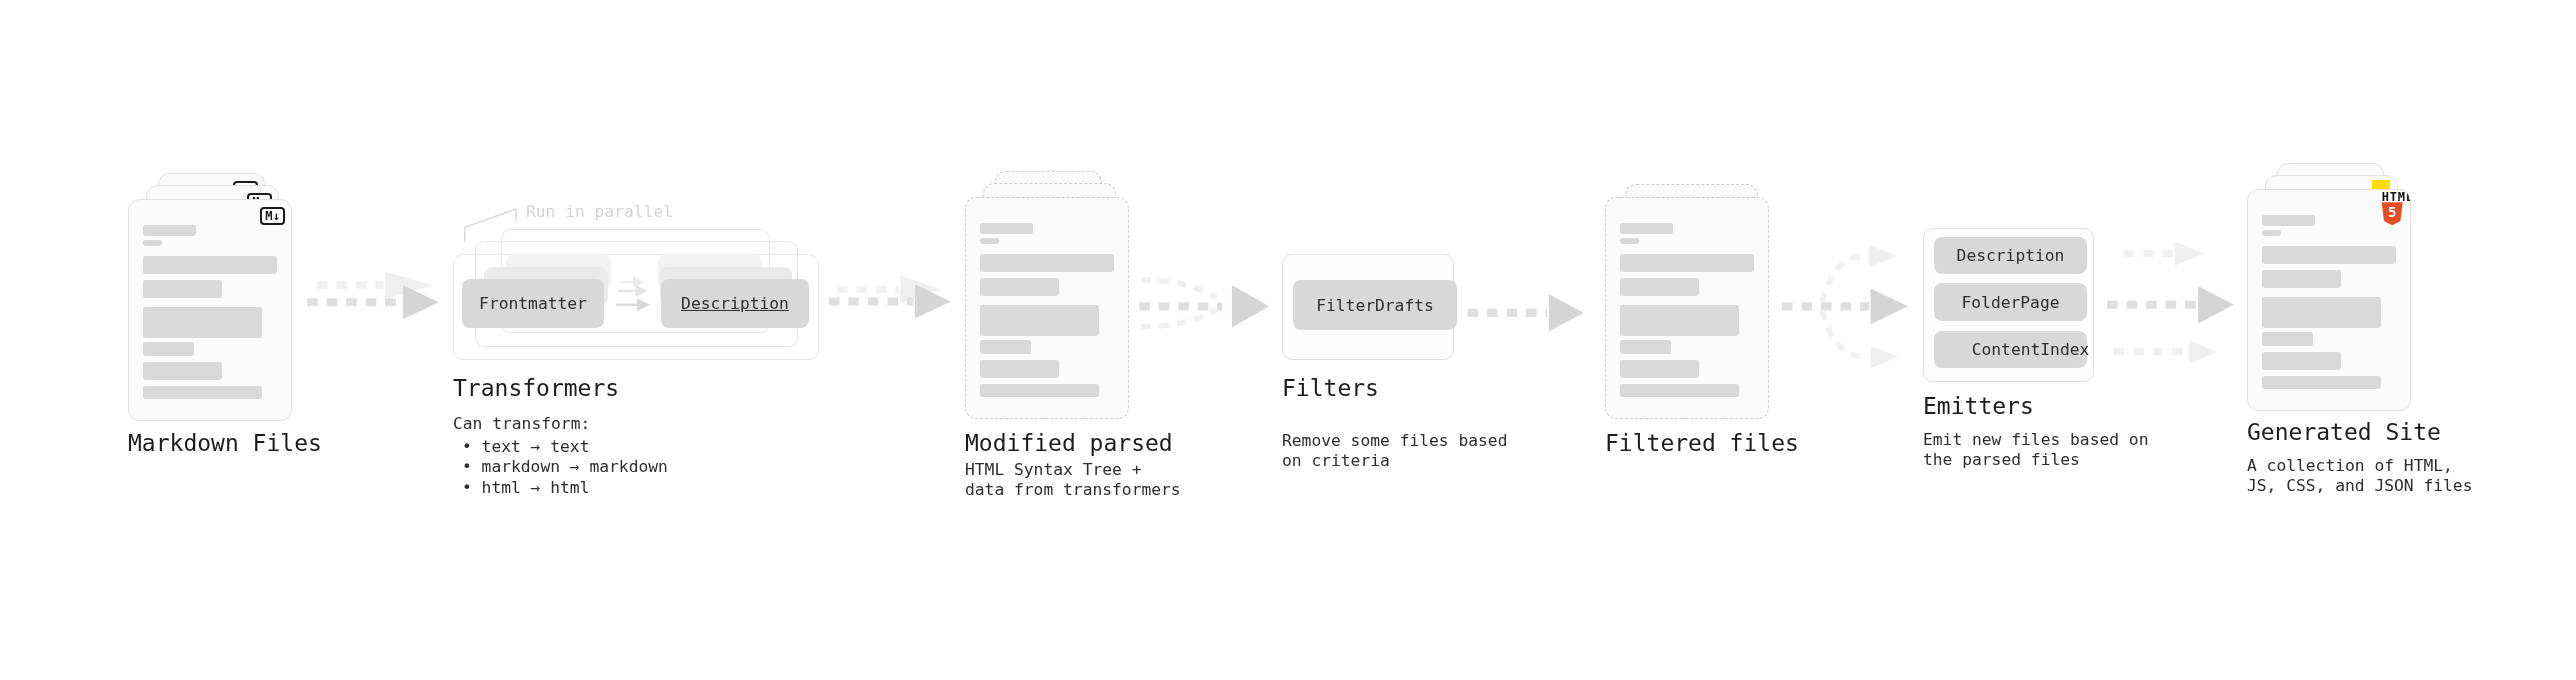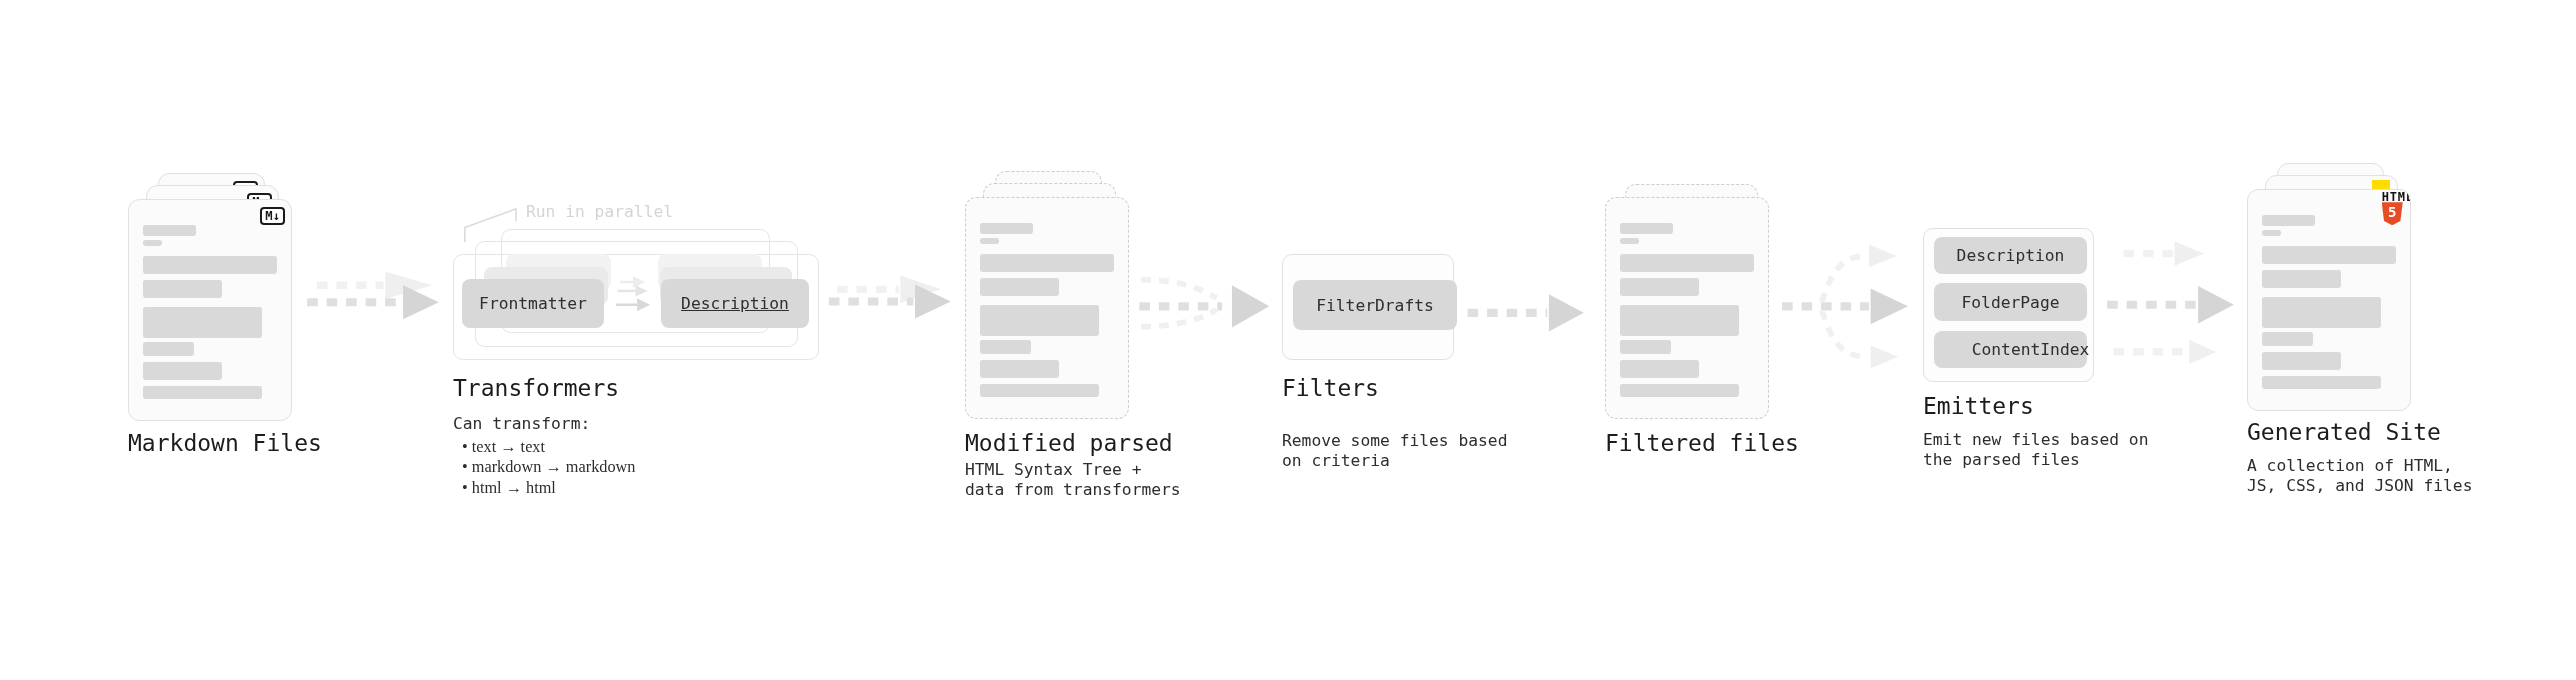--- a/index.html
+++ b/index.html
@@ -127,21 +127,21 @@
     <div class="box" style="left:475px;top:241px;width:323px;height:106px;"></div>
     <div class="box" style="left:453px;top:254px;width:366px;height:106px;"></div>
     <div class="pill ghost3" style="left:506px;top:254px;width:105px;height:36px;"></div>
     <div class="pill ghost3" style="left:658px;top:254px;width:104px;height:36px;"></div>
     <div class="pill ghost2" style="left:484px;top:267px;width:124px;height:38px;"></div>
     <div class="pill ghost2" style="left:660px;top:267px;width:132px;height:38px;"></div>
     <div class="pill front" style="left:462px;top:279px;width:142px;height:49px;">Frontmatter</div>
     <div class="pill front" style="left:661px;top:279px;width:148px;height:49px;text-decoration:underline;">Description</div>
     <div class="h1" style="left:453px;top:375px;">Transformers</div>
     <div class="sub" style="left:453px;top:414px;">Can transform:</div>
-    <div class="sub" style="left:462px;top:437px;font-family:Liberation Serif, serif;">
+    <div class="sub" style="left:462px;top:437px;">
       <div>• text → text</div>
       <div>• markdown → markdown</div>
       <div>• html → html</div>
     </div>
   </div>
 
   <div>
     <div class="doc dashed" style="left:995px;top:171px;width:107px;height:222px;"></div>
     <div class="doc dashed" style="left:983px;top:183px;width:133px;height:222px;"></div>
     <div class="doc dashed" style="left:965px;top:197px;width:164px;height:222px;">

